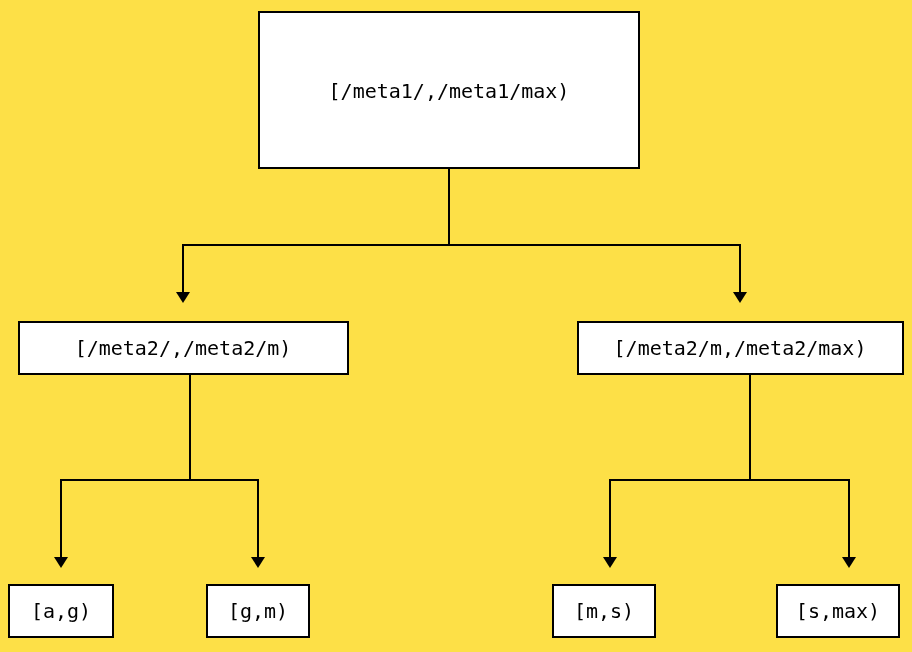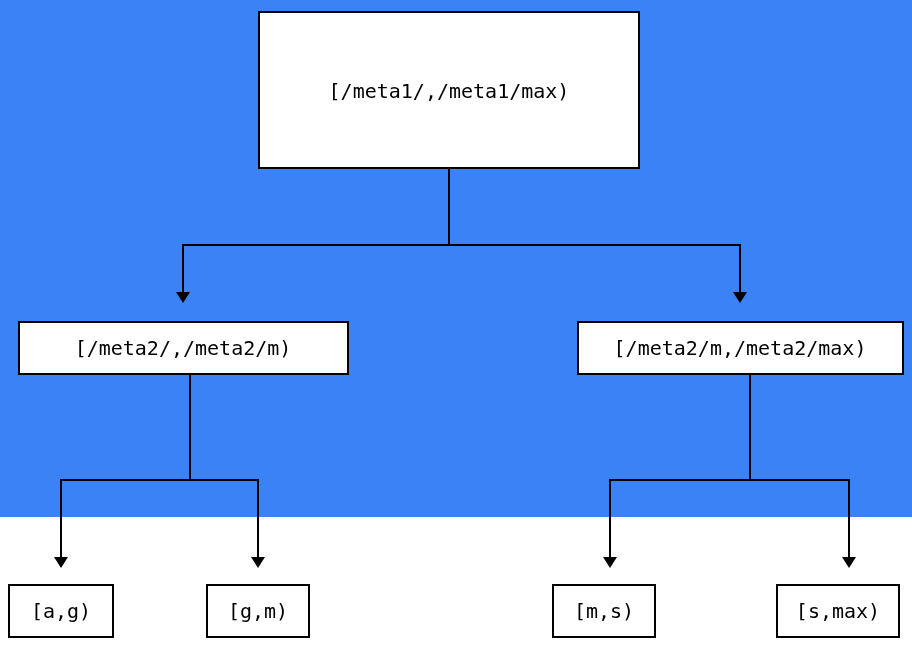--- a/index.html
+++ b/index.html
@@ -10,22 +10,22 @@
   }
   body {
     width: 912px;
     height: 652px;
     overflow: hidden;
     font-family: "DejaVu Sans Mono", "Liberation Mono", monospace;
   }
   #diagram-root {
     position: relative;
     width: 912px;
-    height: 517px;
-    background: #3b82f6;
+    height: 652px;
+    background: #fde047;
   }
   svg#tree-svg {
     display: block;
     width: 912px;
     height: 652px;
   }
   .node-box {
     fill: #ffffff;
     stroke: #000000;
     stroke-width: 2;

